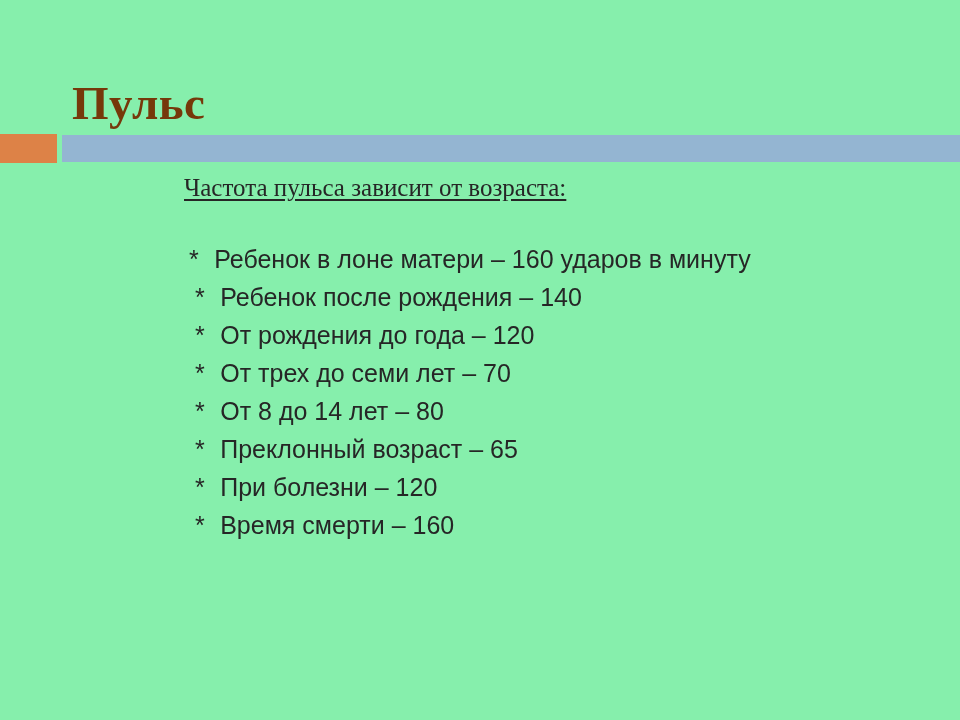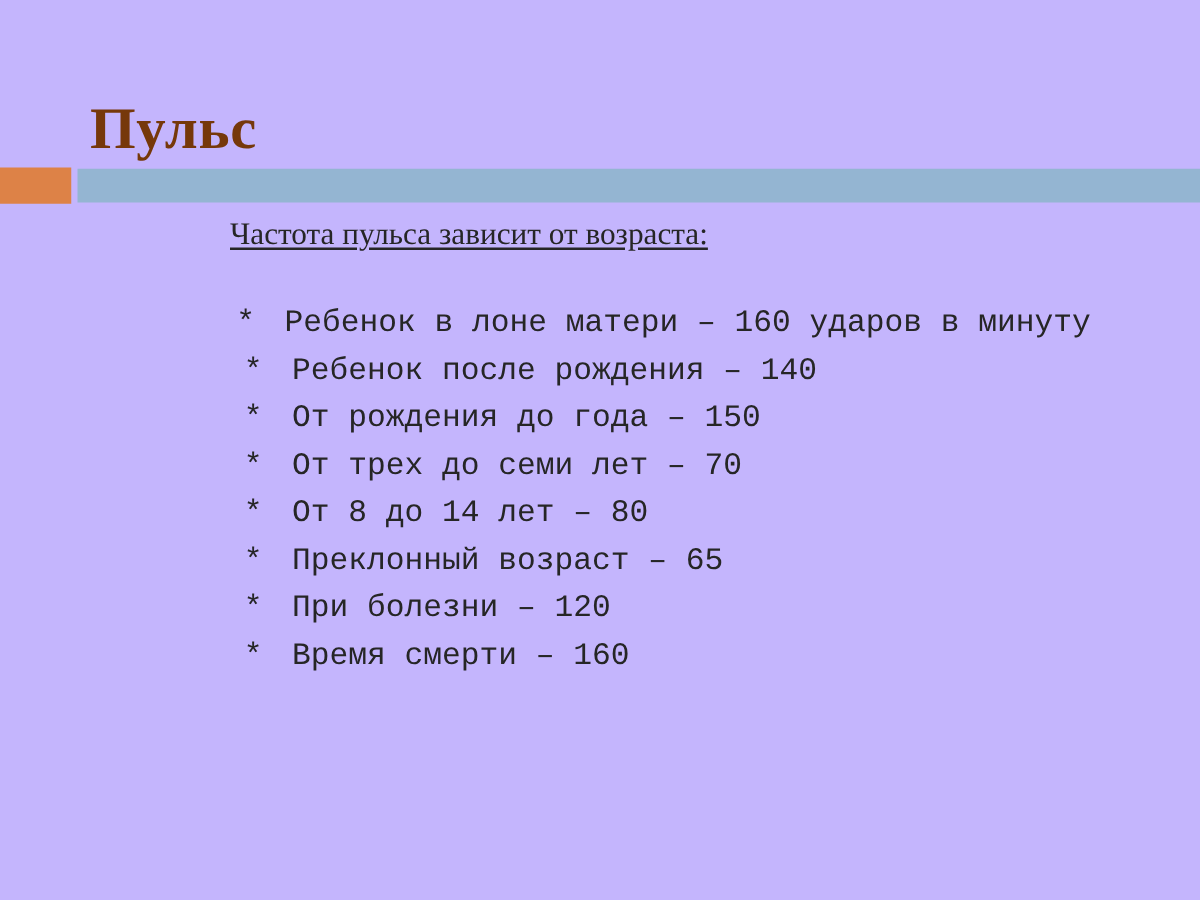--- a/index.html
+++ b/index.html
@@ -12,21 +12,21 @@
     height: 720px;
     background: #ffffff;
     font-family: "Liberation Serif", "DejaVu Serif", serif;
     overflow: hidden;
   }
 
   .slide {
     position: relative;
     width: 960px;
     height: 720px;
-    background: #c4b5fd;
+    background: #86efac;
   }
 
   
   .slide-title {
     position: absolute;
     left: 72px;
     top: 46px;
     font-family: "Liberation Serif", "DejaVu Serif", serif;
     font-size: 47px;
     font-weight: bold;
@@ -85,21 +85,21 @@
   .spacer-line {
     height: 34px;
   }
 
   .bullet-list {
     list-style: none;
     margin: 0;
     padding: 0;
   }
   .bullet-list li {
-    font-family: Liberation Mono, monospace;
+    font-family: Liberation Sans, sans-serif;
     font-size: 25px;
     color: #262626;
     line-height: 38px;
     height: 38px;
     margin: 0;
     padding: 0 0 0 195px;
     white-space: nowrap;
   }
   .bullet-list li.first-item {
     padding-left: 189px;
@@ -133,21 +133,21 @@
       <li class="first-item">
         <span class="bullet-star" style="margin-right: 0.34em;">*</span>
         <span class="bullet-text">Ребенок в лоне матери – 160 ударов в минуту</span>
       </li>
       <li>
         <span class="bullet-star" style="margin-right: 0.34em;">*</span>
         <span class="bullet-text">Ребенок после рождения – 140</span>
       </li>
       <li>
         <span class="bullet-star" style="margin-right: 0.34em;">*</span>
-        <span class="bullet-text">От рождения до года – 150</span>
+        <span class="bullet-text">От рождения до года – 120</span>
       </li>
       <li>
         <span class="bullet-star" style="margin-right: 0.34em;">*</span>
         <span class="bullet-text">От трех до семи лет – 70</span>
       </li>
       <li>
         <span class="bullet-star" style="margin-right: 0.34em;">*</span>
         <span class="bullet-text">От 8 до 14 лет – 80</span>
       </li>
       <li>

